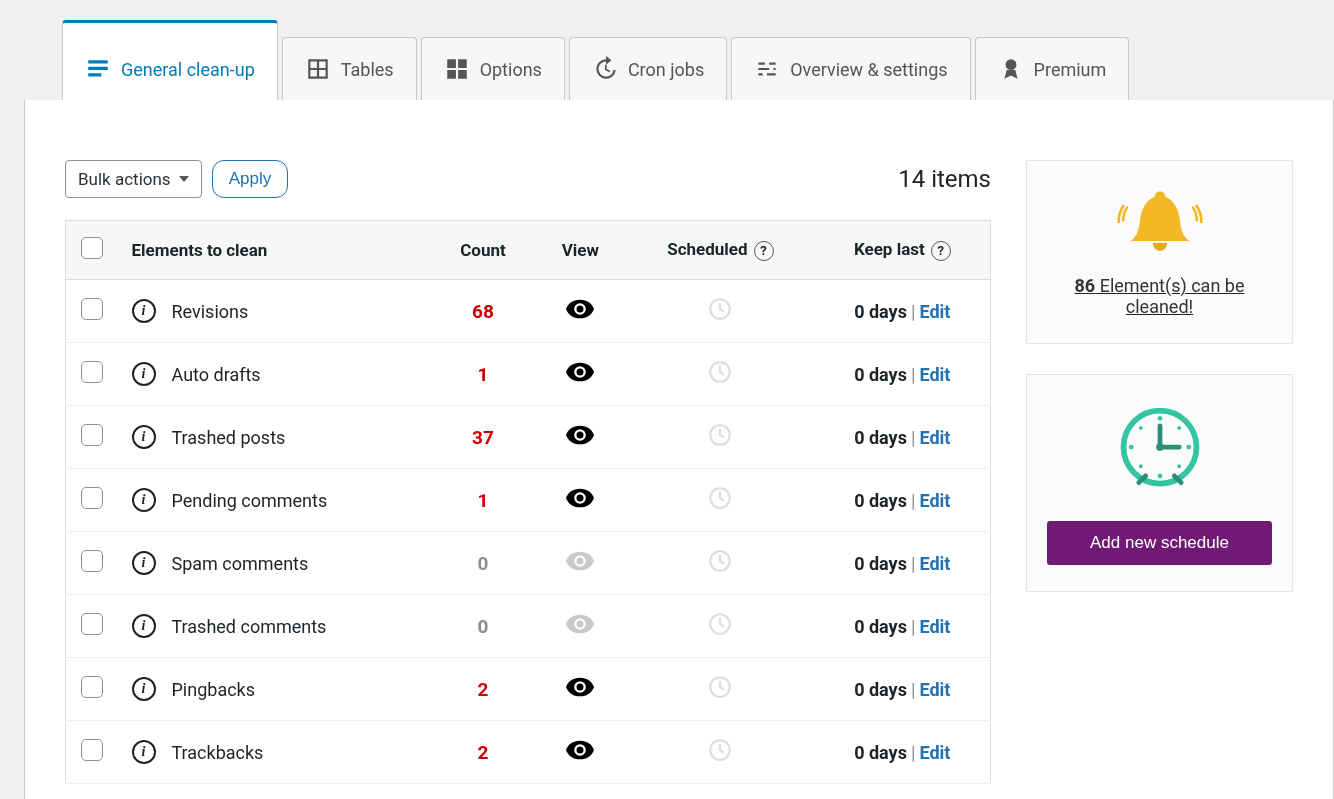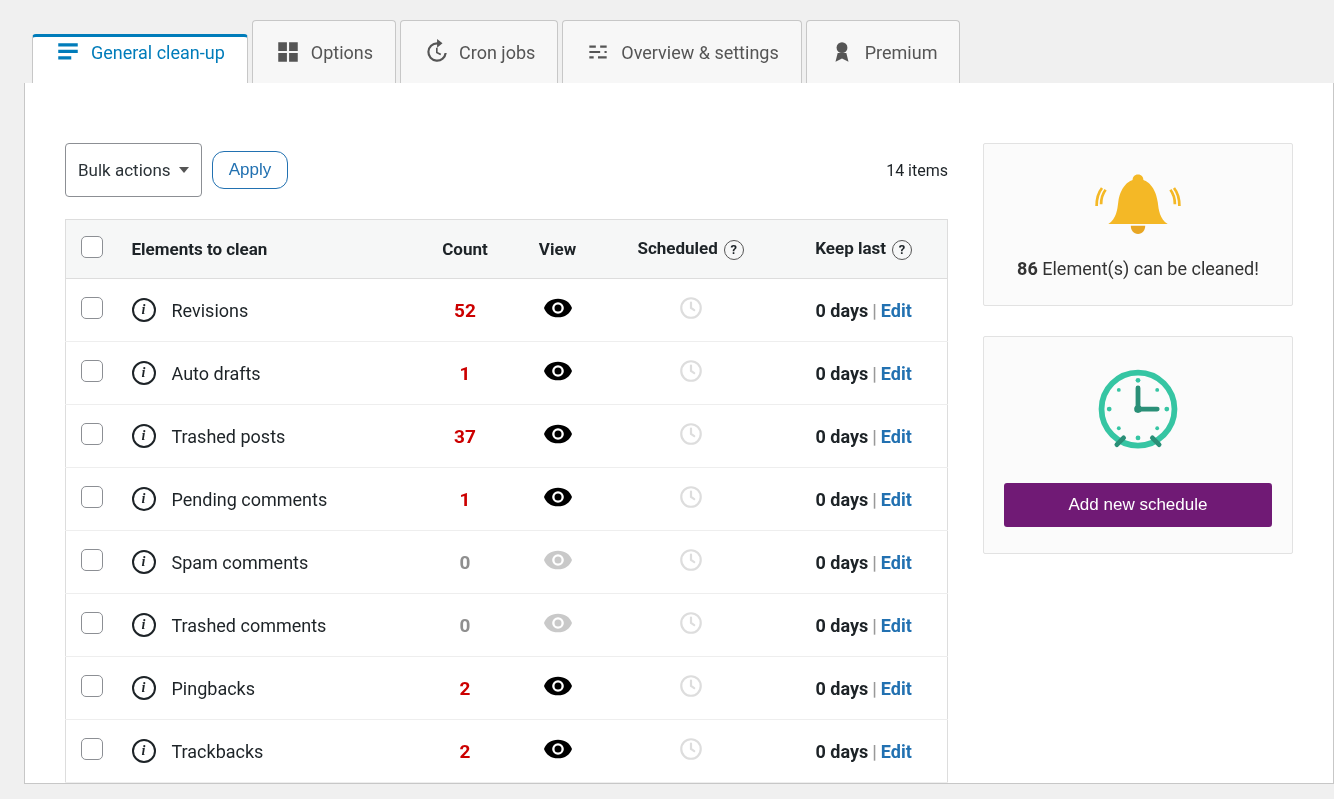--- a/index.html
+++ b/index.html
@@ -14,47 +14,48 @@
     .tab {
       display: flex; align-items: center; gap: 10px;
       padding: 18px 22px; background: #f7f7f7;
       border: 1px solid #c7c7c7; border-bottom: none;
       border-radius: 4px 4px 0 0; color: #555;
       font-size: 18px; cursor: pointer;
     }
     .tab.active {
       background: #fff; color: #007cba;
       border-color: #c7c7c7; border-top: 3px solid #007cba;
-      padding-top: 2px;
+      padding-top: 33px;
+      margin-left: 30px;
     }
     .tab svg { width: 26px; height: 26px; }
     .tab.active svg { fill: #007cba; }
     .tab:not(.active) svg { fill: #555; }
 
     .content {
       margin: 0 0 0 24px; background: #fff;
       border: 1px solid #c7c7c7; border-top: none;
       padding: 60px 40px 0 40px; min-height: 700px;
     }
     .main-row { display: flex; gap: 35px; align-items: flex-start; }
     .left-col { flex: 1; }
-    .right-col { width: 310px; }
+    .right-col { width: 267px; text-decoration: underline; }
 
     .top-controls { display: flex; align-items: center; justify-content: space-between; margin-bottom: 22px; }
     .top-left { display: flex; gap: 10px; align-items: center; }
     .bulk-select {
       border: 1px solid #8c8f94; border-radius: 4px;
-      padding: 16px 12px; font-size: 17px; background: #fff;
+      padding: 8px 12px; font-size: 17px; background: #fff;
       display: flex; align-items: center; gap: 8px; cursor: pointer; color: #2c3338;
     }
     .apply-btn {
       border: 1px solid #2271b1; color: #2271b1; background: #fff;
       border-radius: 12px; padding: 8px 16px; font-size: 17px; cursor: pointer;
     }
-    .items-count { font-size: 16px; color: #1d2327; }
+    .items-count { font-size: 24px; color: #1d2327; }
 
     table.clean { width: 100%; border-collapse: collapse; border: 1px solid #ddd; }
     table.clean th {
       background: #f6f7f7; padding: 16px 14px; text-align: left;
       font-size: 17px; font-weight: 700; border-bottom: 1px solid #ddd;
       color: #1d2327;
     }
     table.clean th.center { text-align: center; }
     table.clean td {
       padding: 16px 14px; border-bottom: 1px solid #eee; font-size: 18px;
@@ -108,20 +109,26 @@
 <div class="page">
   <div class="tabs">
     <div class="tab active">
       <svg viewBox="0 0 24 24">
           <path d="M3 4h18v3H3zM3 10h18v3H3zM3 16h12v3H3z"></path>
         </svg>
       <span>General clean-up</span>
     </div>
     <div class="tab">
       <svg viewBox="0 0 24 24">
+          <path d="M3 3h18v18H3V3zm2 2v6h6V5H5zm8 0v6h6V5h-6zM5 13v6h6v-6H5zm8 0v6h6v-6h-6z"></path>
+        </svg>
+      <span>Tables</span>
+    </div>
+    <div class="tab">
+      <svg viewBox="0 0 24 24">
           <path d="M3 3h8v8H3zM13 3h8v8h-8zM3 13h8v8H3zM13 13h8v8h-8z"></path>
         </svg>
       <span>Options</span>
     </div>
     <div class="tab">
       <svg viewBox="0 0 24 24">
           <path d="M13 3a9 9 0 1 0 8.94 10H19.9A7 7 0 1 1 13 5v3l5-4-5-4v3zM12 8v5l4 2 .8-1.4-3.3-1.7V8z"></path>
         </svg>
       <span>Cron jobs</span>
     </div>
@@ -167,21 +174,21 @@
           </thead>
           <tbody id="table-body">
               <tr>
                 <td class="center"><span class="checkbox"></span></td>
                 <td>
                   <div class="row-label">
                     <span class="info-icon">i</span>
                     <span>Revisions</span>
                   </div>
                 </td>
-                <td class="center"><span class="count red">52</span></td>
+                <td class="center"><span class="count red">68</span></td>
                 <td class="center"><span class="eye active">
                     <svg viewBox="0 0 24 16">
                       <path d="M12 0C6 0 1.7 3.1 0 8c1.7 4.9 6 8 12 8s10.3-3.1 12-8c-1.7-4.9-6-8-12-8zm0 13a5 5 0 1 1 0-10 5 5 0 0 1 0 10zm0-8a3 3 0 1 0 0 6 3 3 0 0 0 0-6z"></path>
                     </svg>
                   </span></td>
                 <td class="center"><span class="clock-small"><svg viewBox="0 0 24 24">
                       <circle cx="12" cy="12" r="9"></circle>
                       <path d="M12 7v5l3 2" stroke-linecap="round"></path>
                     </svg></span></td>
                 <td class="center keep"><span>0 days</span><span class="sep">|</span><span class="edit">Edit</span></td>

